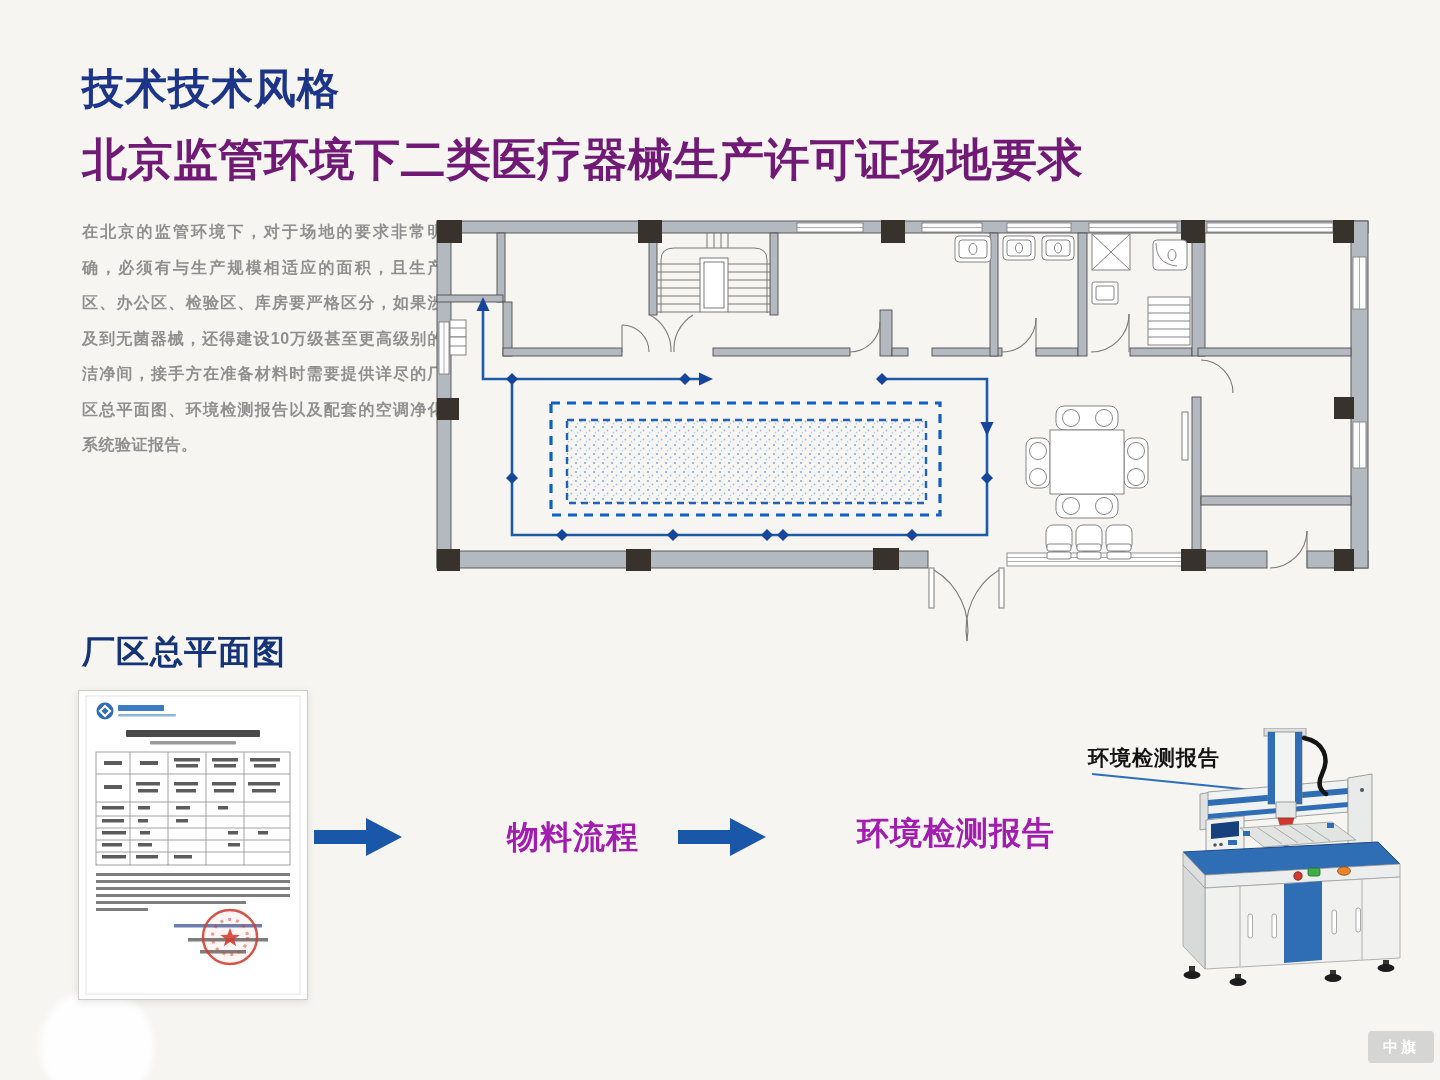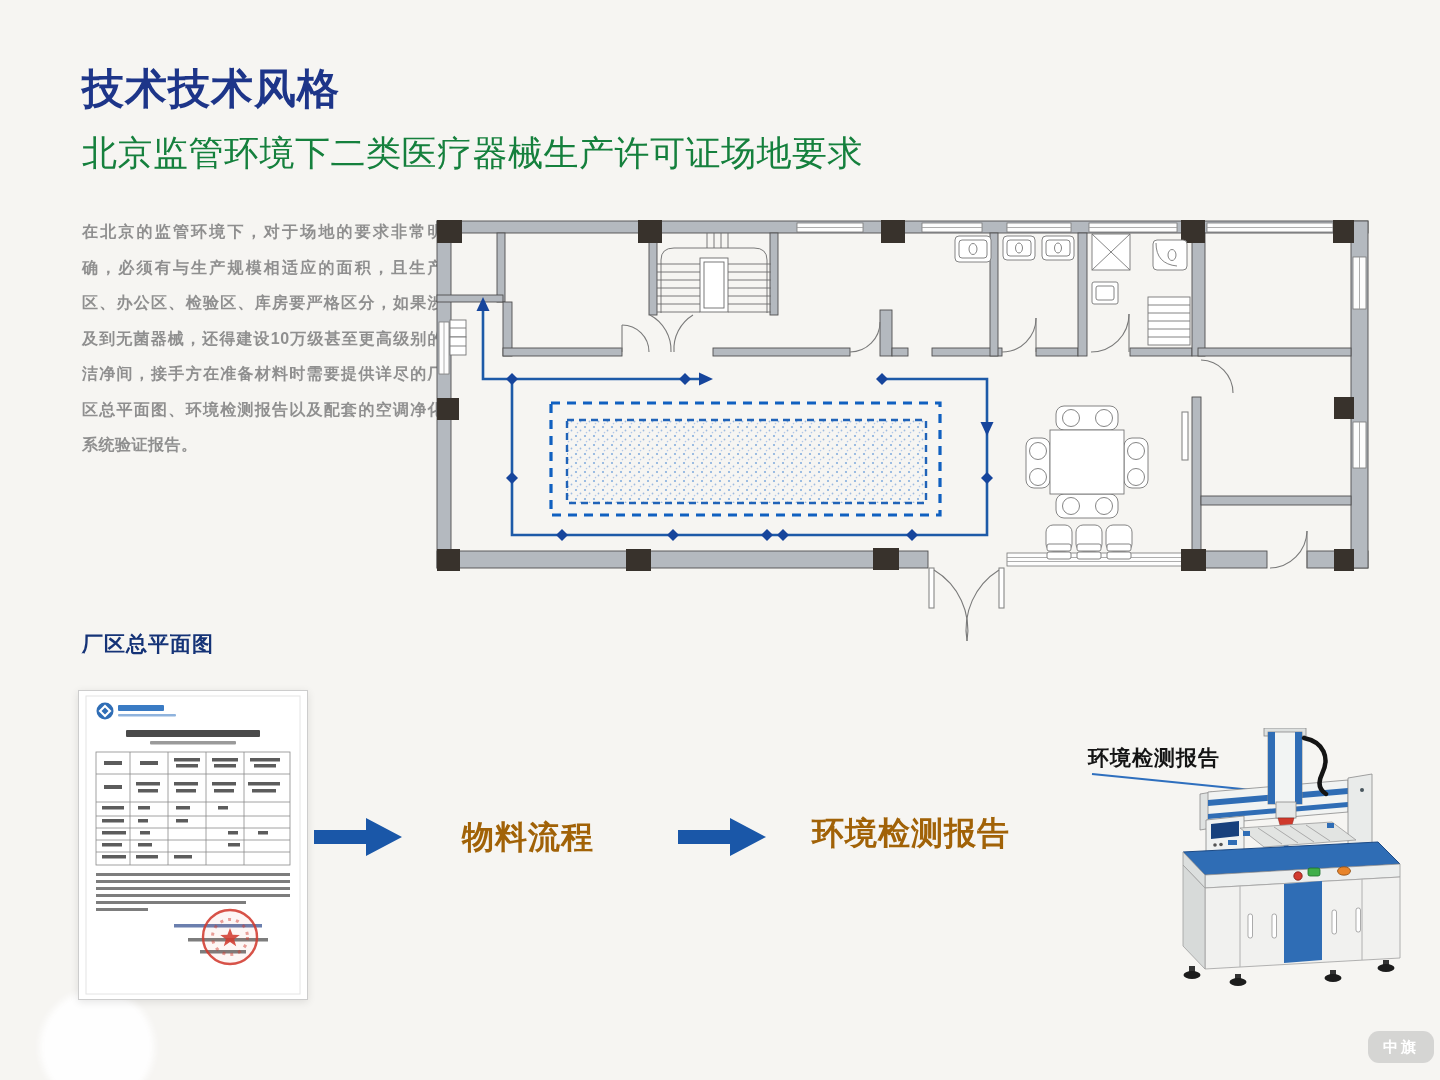--- a/index.html
+++ b/index.html
@@ -6,44 +6,44 @@
   body{
     width:1440px;height:1080px;position:relative;overflow:hidden;
     background:#f6f5f2;
     font-family:"Liberation Sans","DejaVu Sans",sans-serif;
   }
   .abs{position:absolute;}
   .page-title{
     left:82px;top:50px;font-size:42px;font-weight:800;color:#1d3589;letter-spacing:1px;margin-top:11px;
   }
   .page-subtitle{
-    left:82px;top:130px;font-size:35px;font-weight:400;color:#15803d;letter-spacing:0.5px;
+    left:82px;top:130px;font-size:45px;font-weight:700;color:#701a75;letter-spacing:0.5px;
   }
   .intro-paragraph{
     left:82px;top:214px;width:362px;font-size:16px;line-height:35.5px;
     color:#8f8f8f;font-weight:700;text-align:justify;letter-spacing:0.5px;
   }
   .section-heading{
-    left:82px;top:630px;font-size:21px;font-weight:800;color:#153377;letter-spacing:1px;
+    left:82px;top:630px;font-size:33px;font-weight:800;color:#153377;letter-spacing:1px;
   }
   .flow-label{
-    font-size:32px;font-weight:800;color:#a16207;letter-spacing:1px;white-space:nowrap;
+    font-size:32px;font-weight:800;color:#a21caf;letter-spacing:1px;white-space:nowrap;margin-left:45px;
   }
   .flow-label.one{left:462px;top:816px;}
   .flow-label.two{left:812px;top:812px;}
   .equipment-wrap{left:1080px;top:728px;width:335px;height:260px;}
   .equipment-label{
     position:absolute;left:8px;top:16px;font-size:21px;font-weight:800;color:#141414;letter-spacing:1px;
   }
   .soft-circle{
     left:40px;top:990px;width:114px;height:114px;border-radius:50%;
     background:#ffffff;filter:blur(3px);opacity:.95;
   }
   .watermark{
-    left:1368px;top:1031px;width:66px;height:32px;border-radius:11px;
+    left:1368px;top:1031px;width:66px;height:32px;border-radius:4px;
     background:rgba(186,186,186,.55);color:#ffffff;font-size:15px;font-weight:700;
     display:flex;align-items:center;justify-content:center;letter-spacing:3px;
   }
   .cert-shadow{box-shadow:0 2px 8px rgba(0,0,0,.10);}
 </style>
 </head>
 <body>
 
 <div class="abs soft-circle"></div>
 

